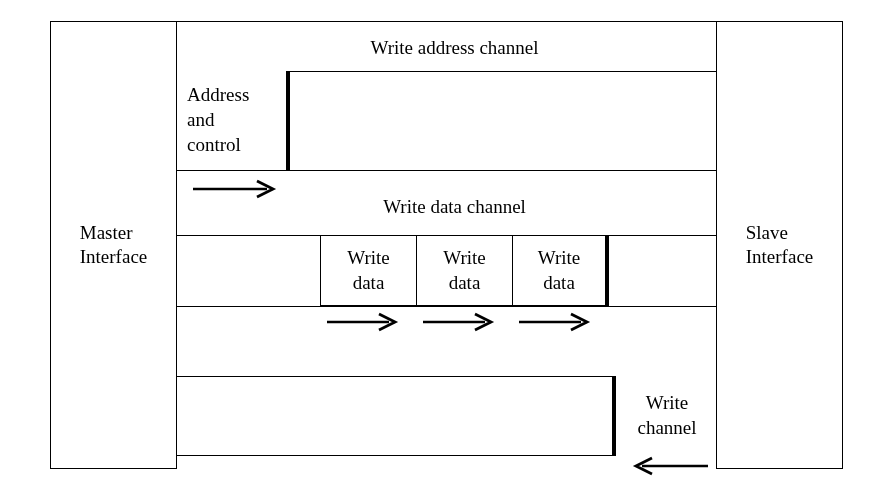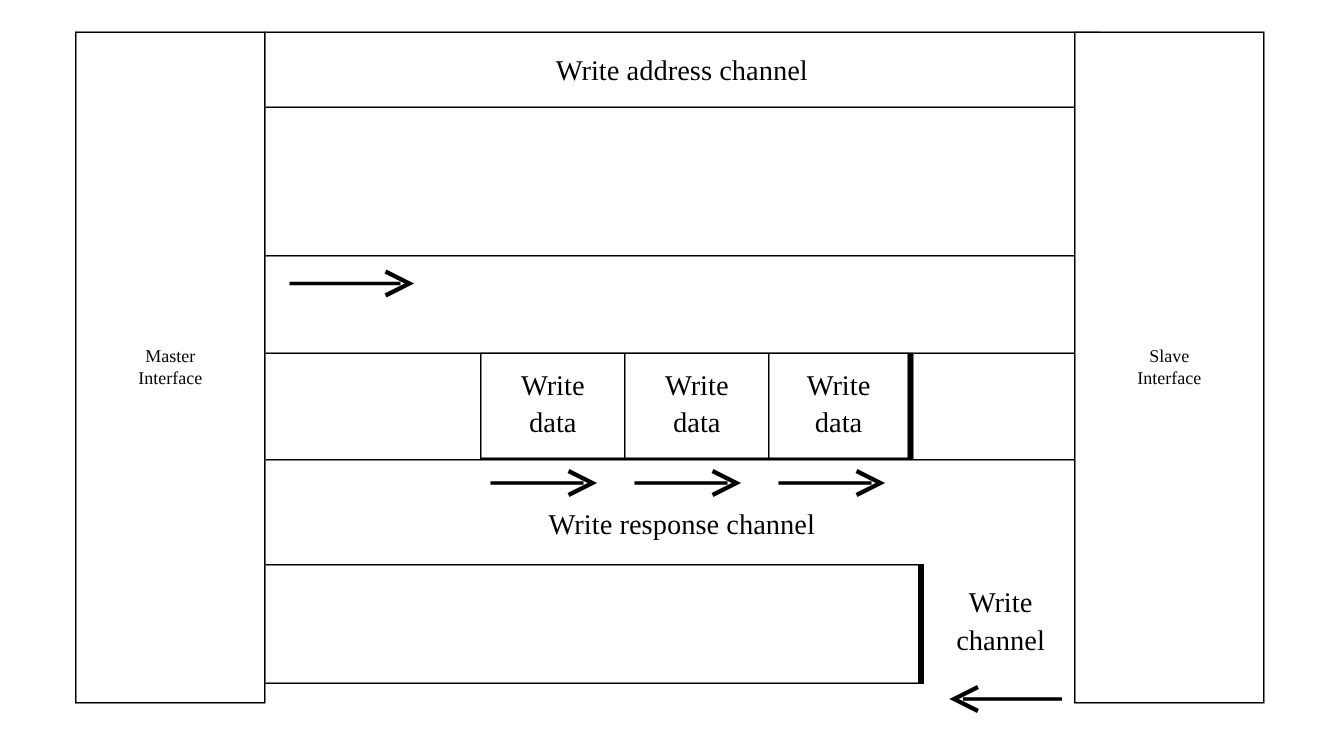--- a/index.html
+++ b/index.html
@@ -21,22 +21,22 @@
   
   .abs { position: absolute; box-sizing: border-box; }
 
   
   .iface {
     border: 1.5px solid #000;
     background: #fff;
     display: flex;
     align-items: center;
     justify-content: center;
-    text-align: center;
-    font-size: 12px;
+    text-align: left;
+    font-size: 19px;
     line-height: 1.25;
     color: #000;
   }
   #master-interface { left: 50px;  top: 21px; width: 127px; height: 448px; z-index: 5;}
   #slave-interface  { left: 716px; top: 21px; width: 127px; height: 448px; z-index: 5;}
 
   
   #channel-table {
     left: 176px;
     top: 21px;
@@ -134,23 +134,28 @@
   <div class="abs" id="channel-table">
 
     <div class="hsep" style="top:49px;"></div>
     <div class="hsep" style="top:148px;"></div>
     <div class="hsep" style="top:213px;"></div>
     <div class="hsep" style="top:284px;"></div>
     <div class="hsep" style="top:354px;"></div>
 
     <div class="channel-label" style="top:15px;">Write address channel</div>
 
-
-    <div class="channel-label" style="top:318px;">Write response channel</div>
-
+    <div class="channel-label" style="top:174px;">Write data channel</div>
+
+
+    <div class="payload" id="addr-control">
+      <div>Address</div>
+      <div>and</div>
+      <div>control</div>
+    </div>
 
     <div class="payload wdata" id="wdata-0">
       <div>Write</div>
       <div>data</div>
     </div>
     <div class="payload wdata" id="wdata-1">
       <div>Write</div>
       <div>data</div>
     </div>
     <div class="payload wdata" id="wdata-2">

